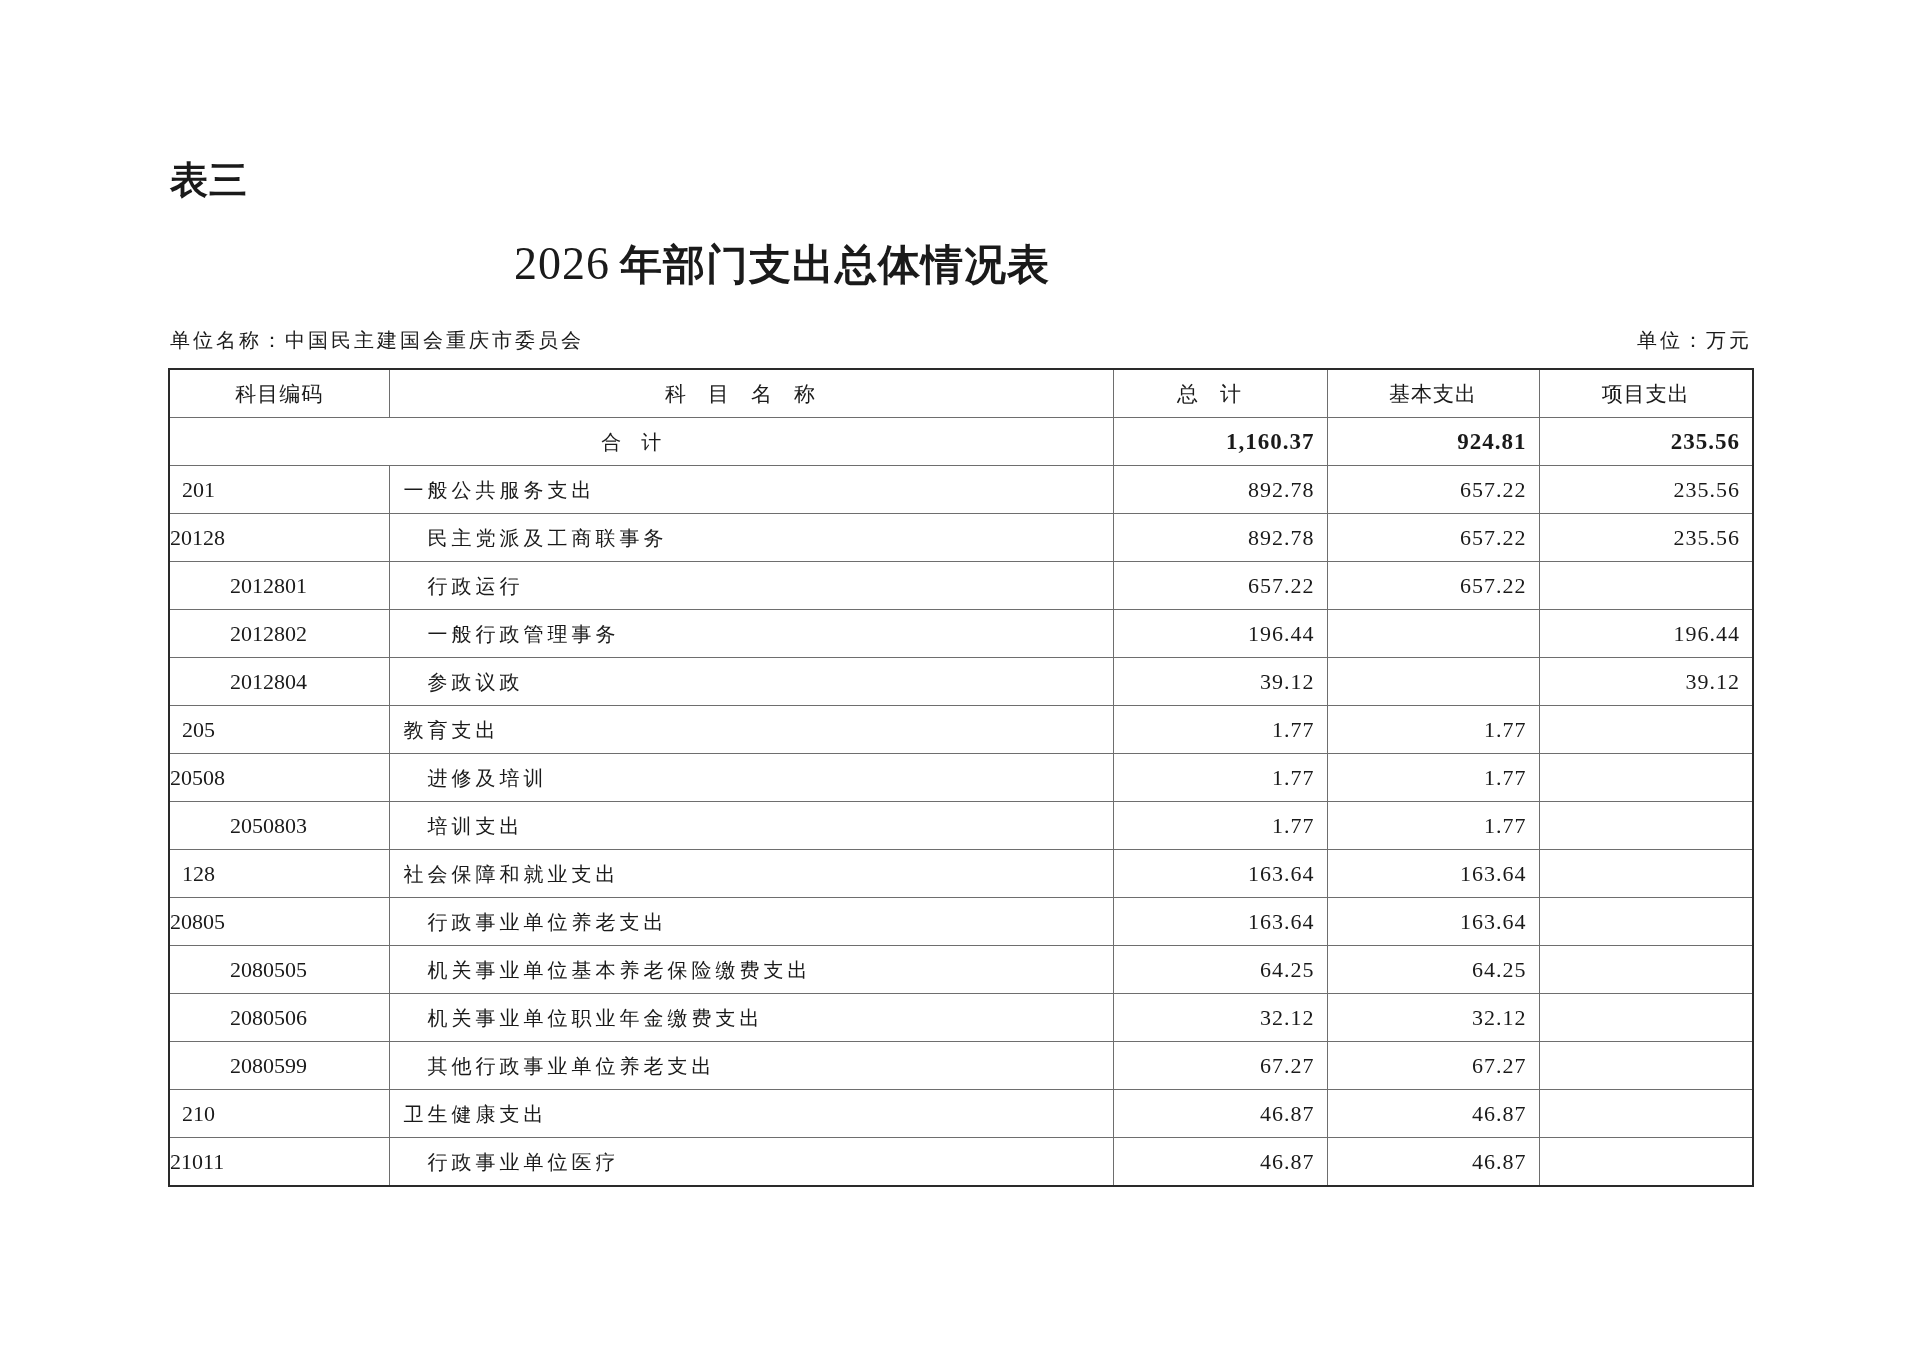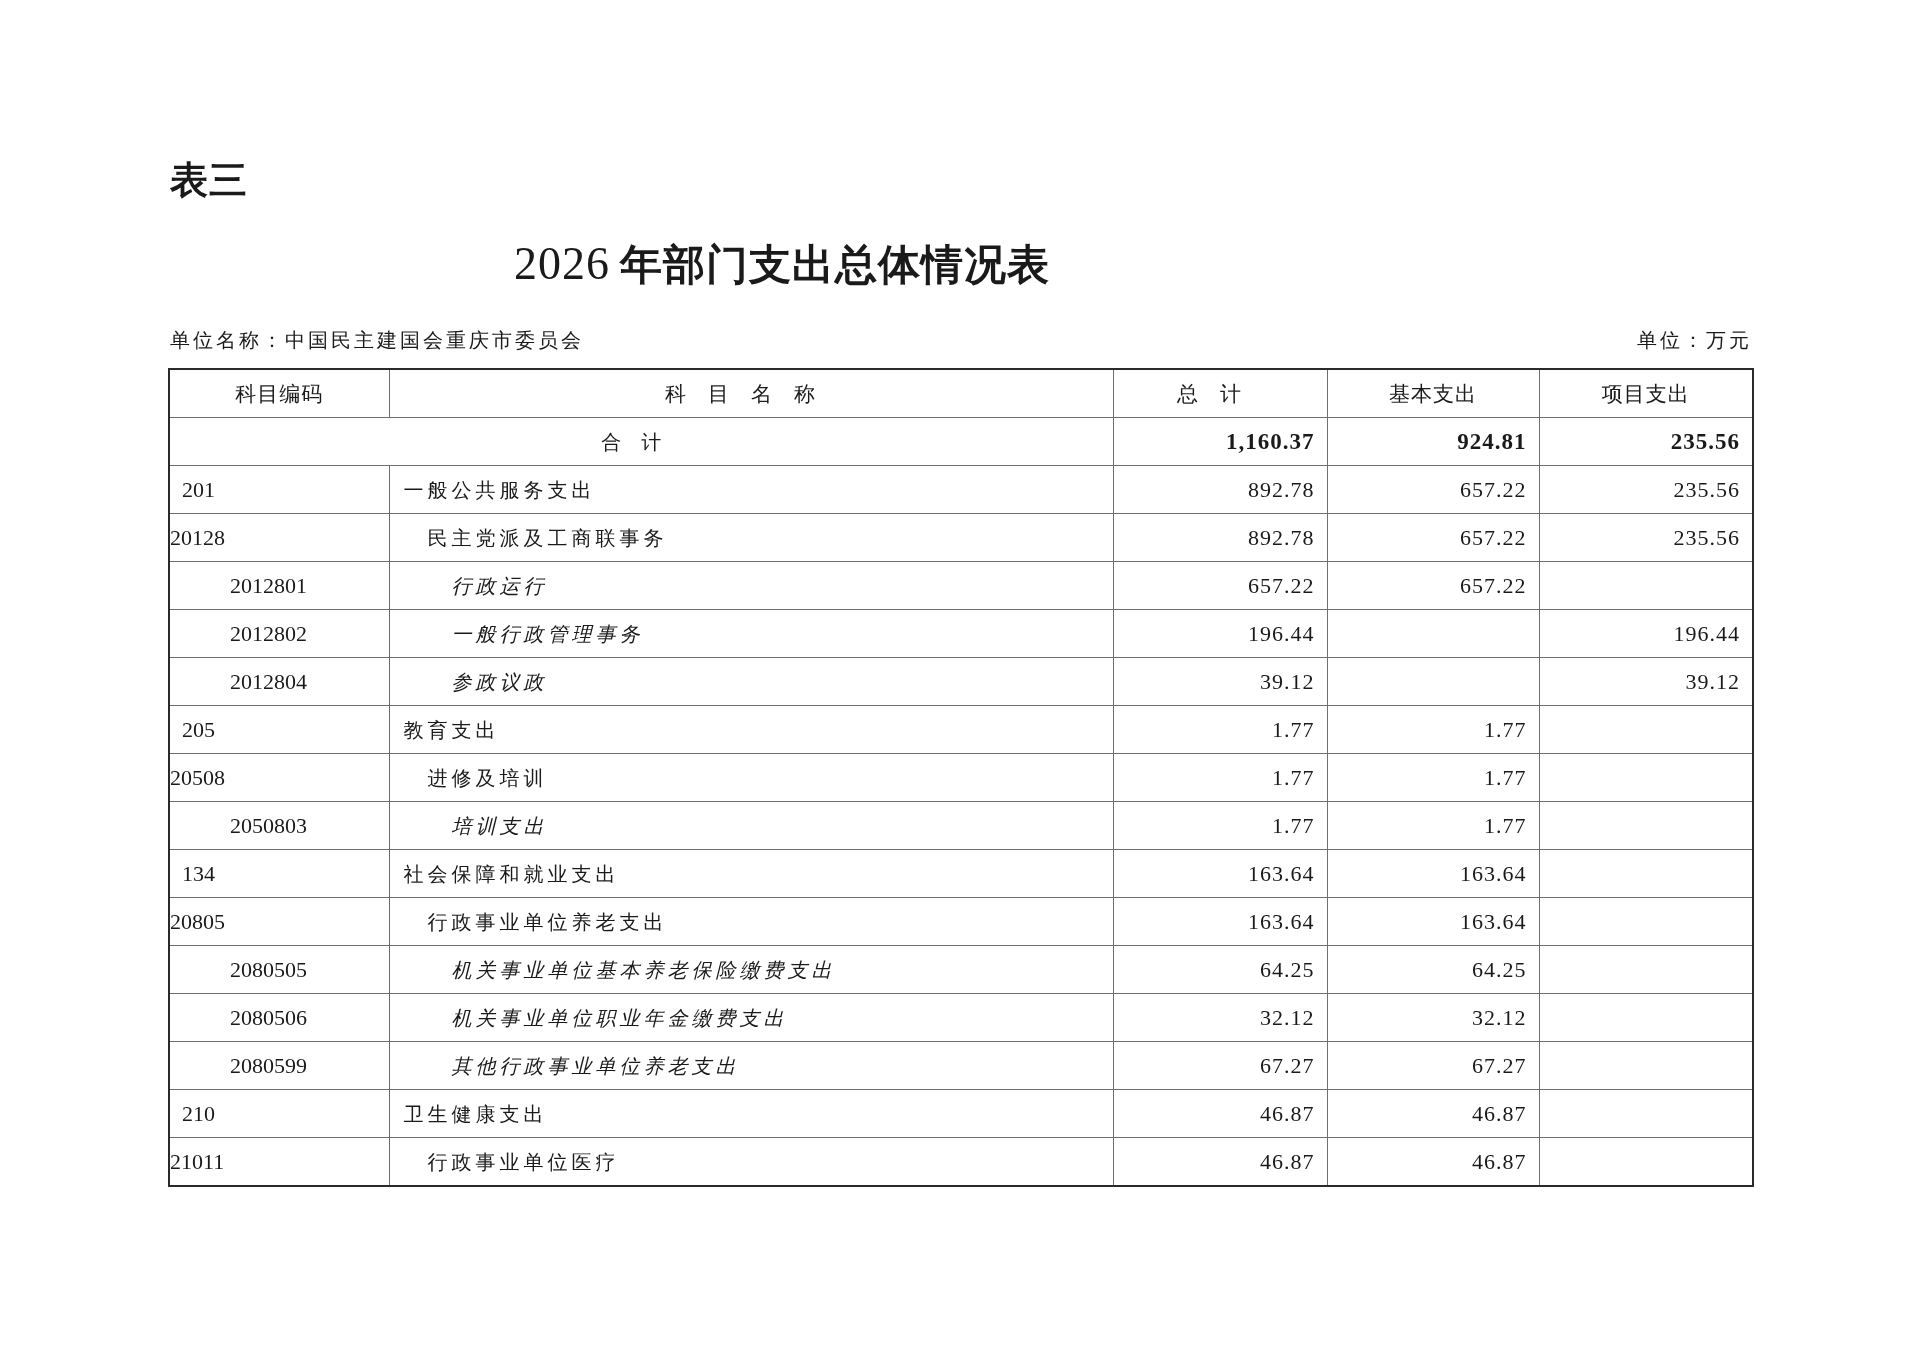--- a/index.html
+++ b/index.html
@@ -119,21 +119,21 @@
     }
     table.budget td.name {
       text-align: left;
       letter-spacing: 4px;
     }
     td.code.lv1 { padding-left: 12px; }
     td.code.lv2 { }
     td.code.lv3 { padding-left: 60px; }
     td.name.lv1 { padding-left: 14px; margin-left: 44px; }
     td.name.lv2 { padding-left: 38px; }
-    td.name.lv3 { padding-left: 62px; font-style: italic; }
+    td.name.lv3 { padding-left: 38px; }
   </style>
 </head>
 <body>
 
 <div class="table-label">表三</div>
 
 <div class="page-title">
   <span class="year">2026</span><span>年部门支出总体情况表</span>
 </div>
 
@@ -214,21 +214,21 @@
         <td class="num"></td>
       </tr>
       <tr>
         <td class="code lv3">2050803</td>
         <td class="name lv3">培训支出</td>
         <td class="num">1.77</td>
         <td class="num">1.77</td>
         <td class="num"></td>
       </tr>
       <tr>
-        <td class="code lv1">134</td>
+        <td class="code lv1">128</td>
         <td class="name lv1">社会保障和就业支出</td>
         <td class="num">163.64</td>
         <td class="num">163.64</td>
         <td class="num"></td>
       </tr>
       <tr>
         <td class="code lv2">20805</td>
         <td class="name lv2">行政事业单位养老支出</td>
         <td class="num">163.64</td>
         <td class="num">163.64</td>

